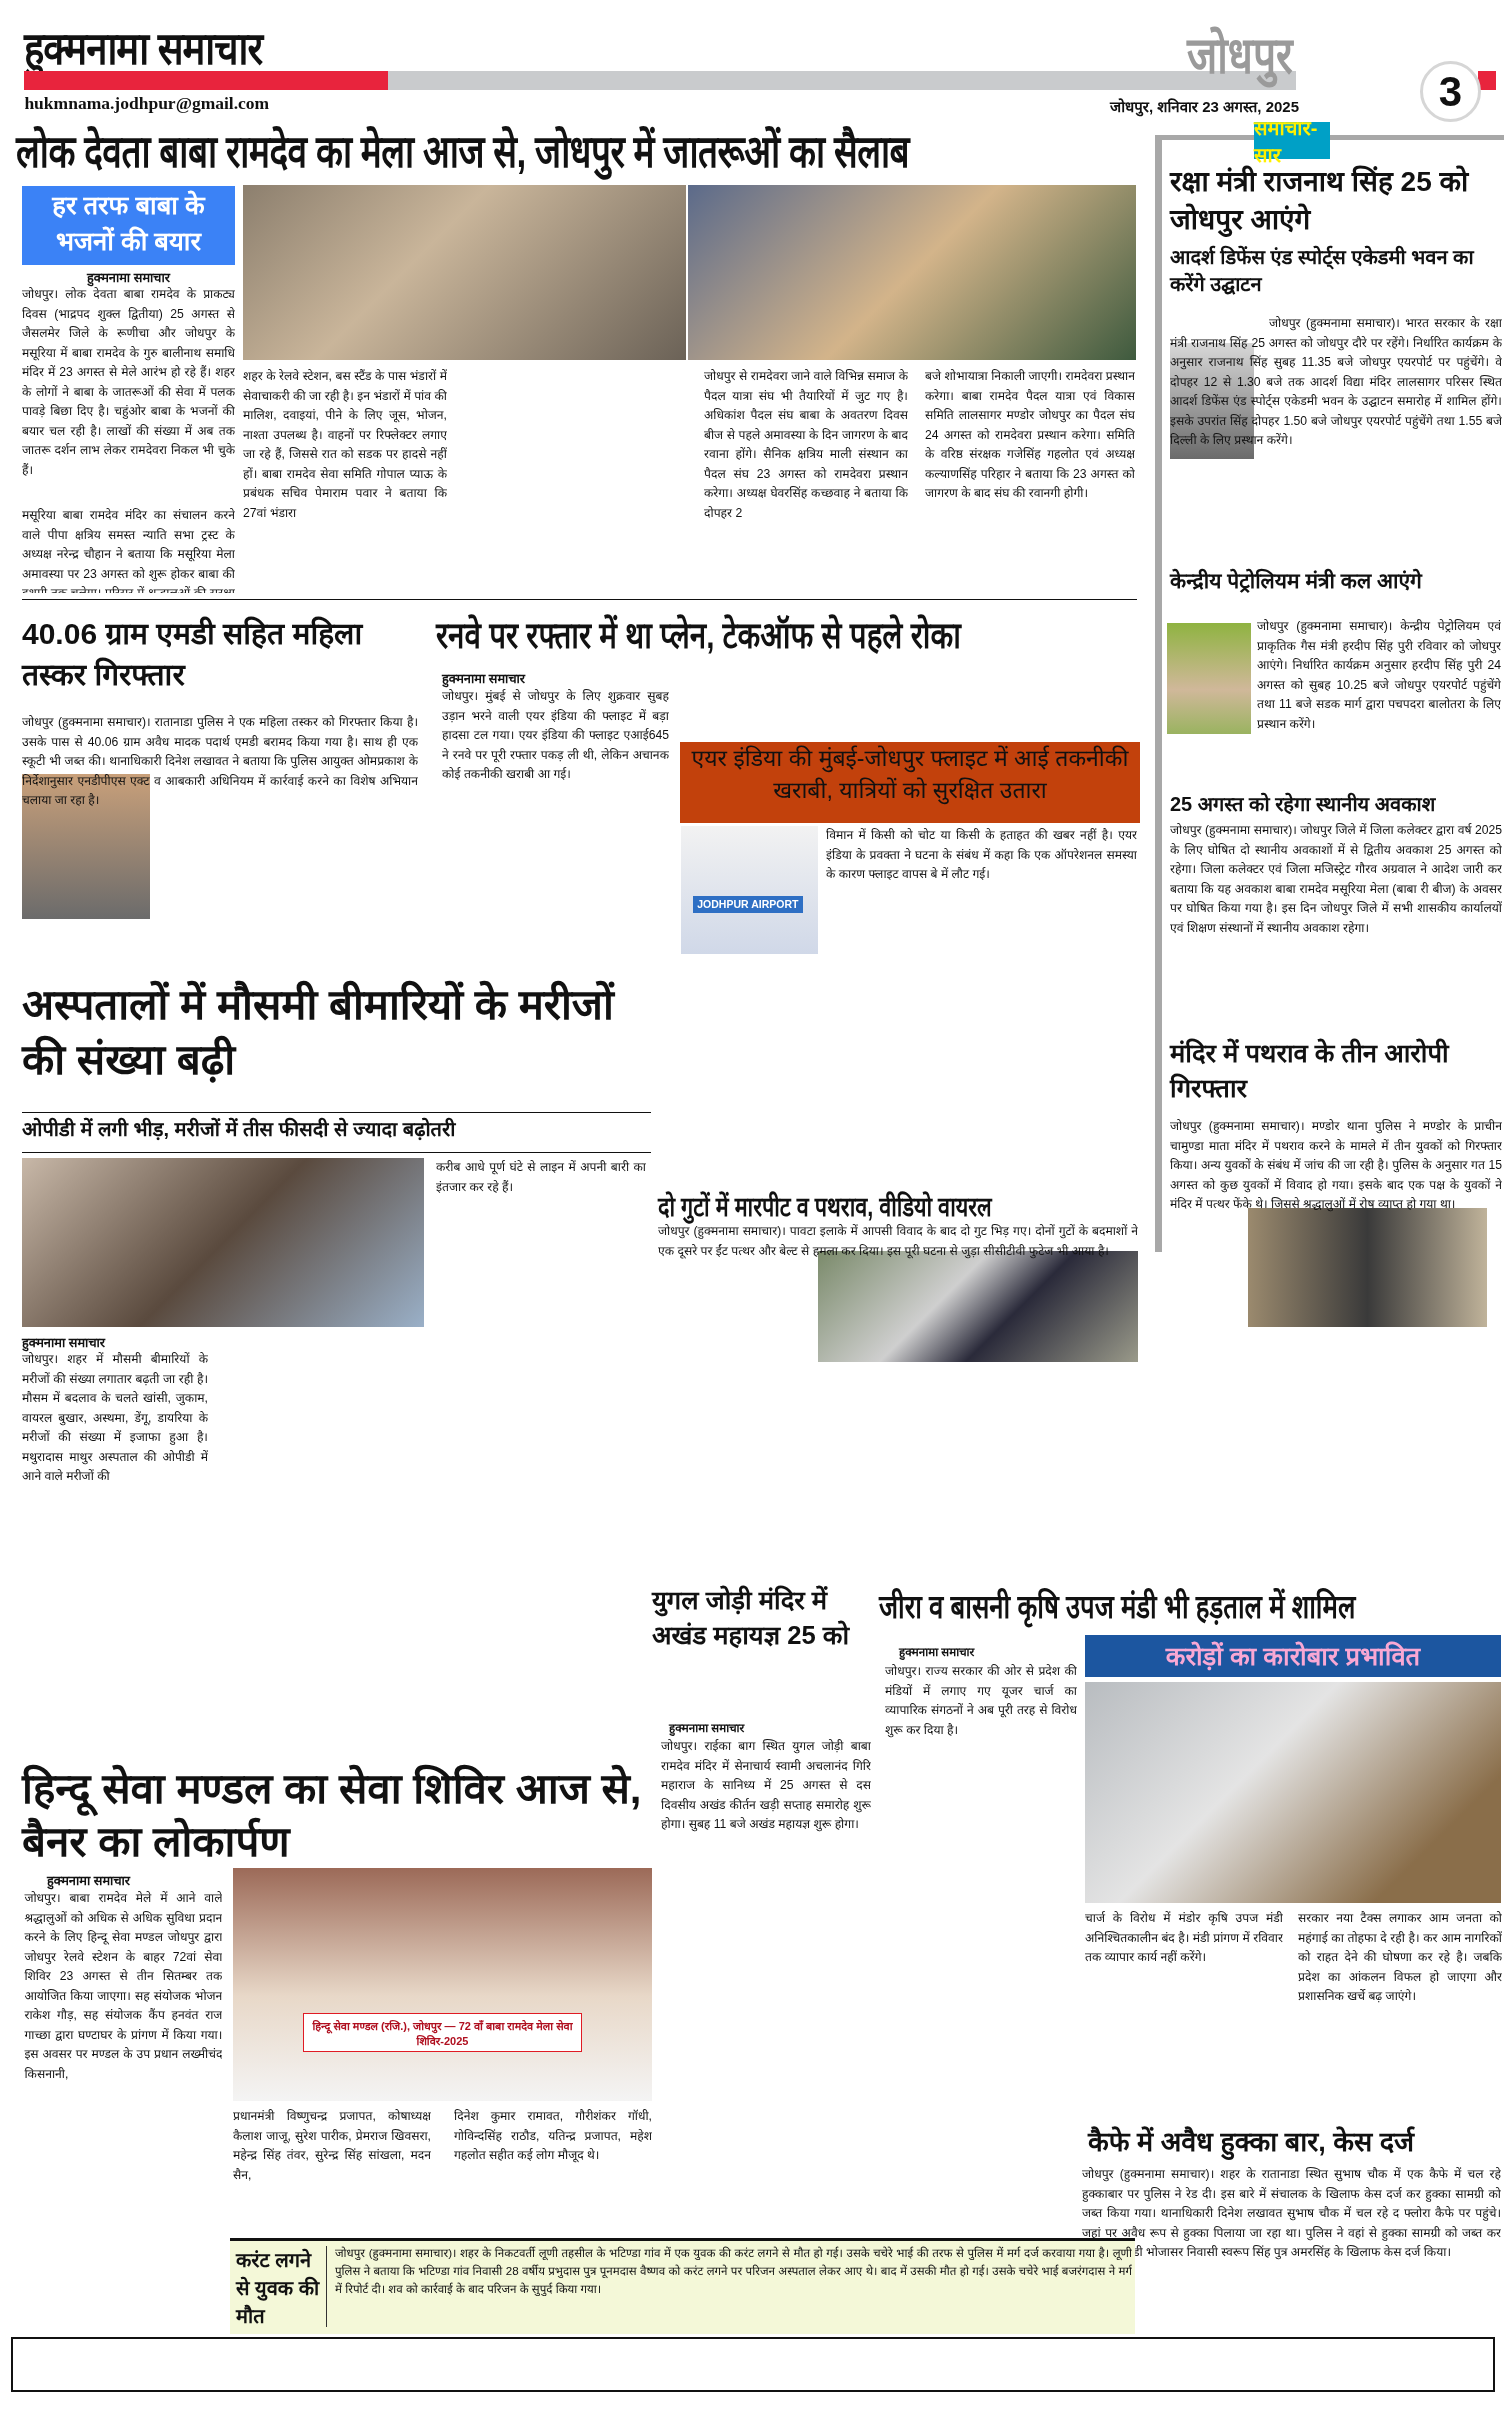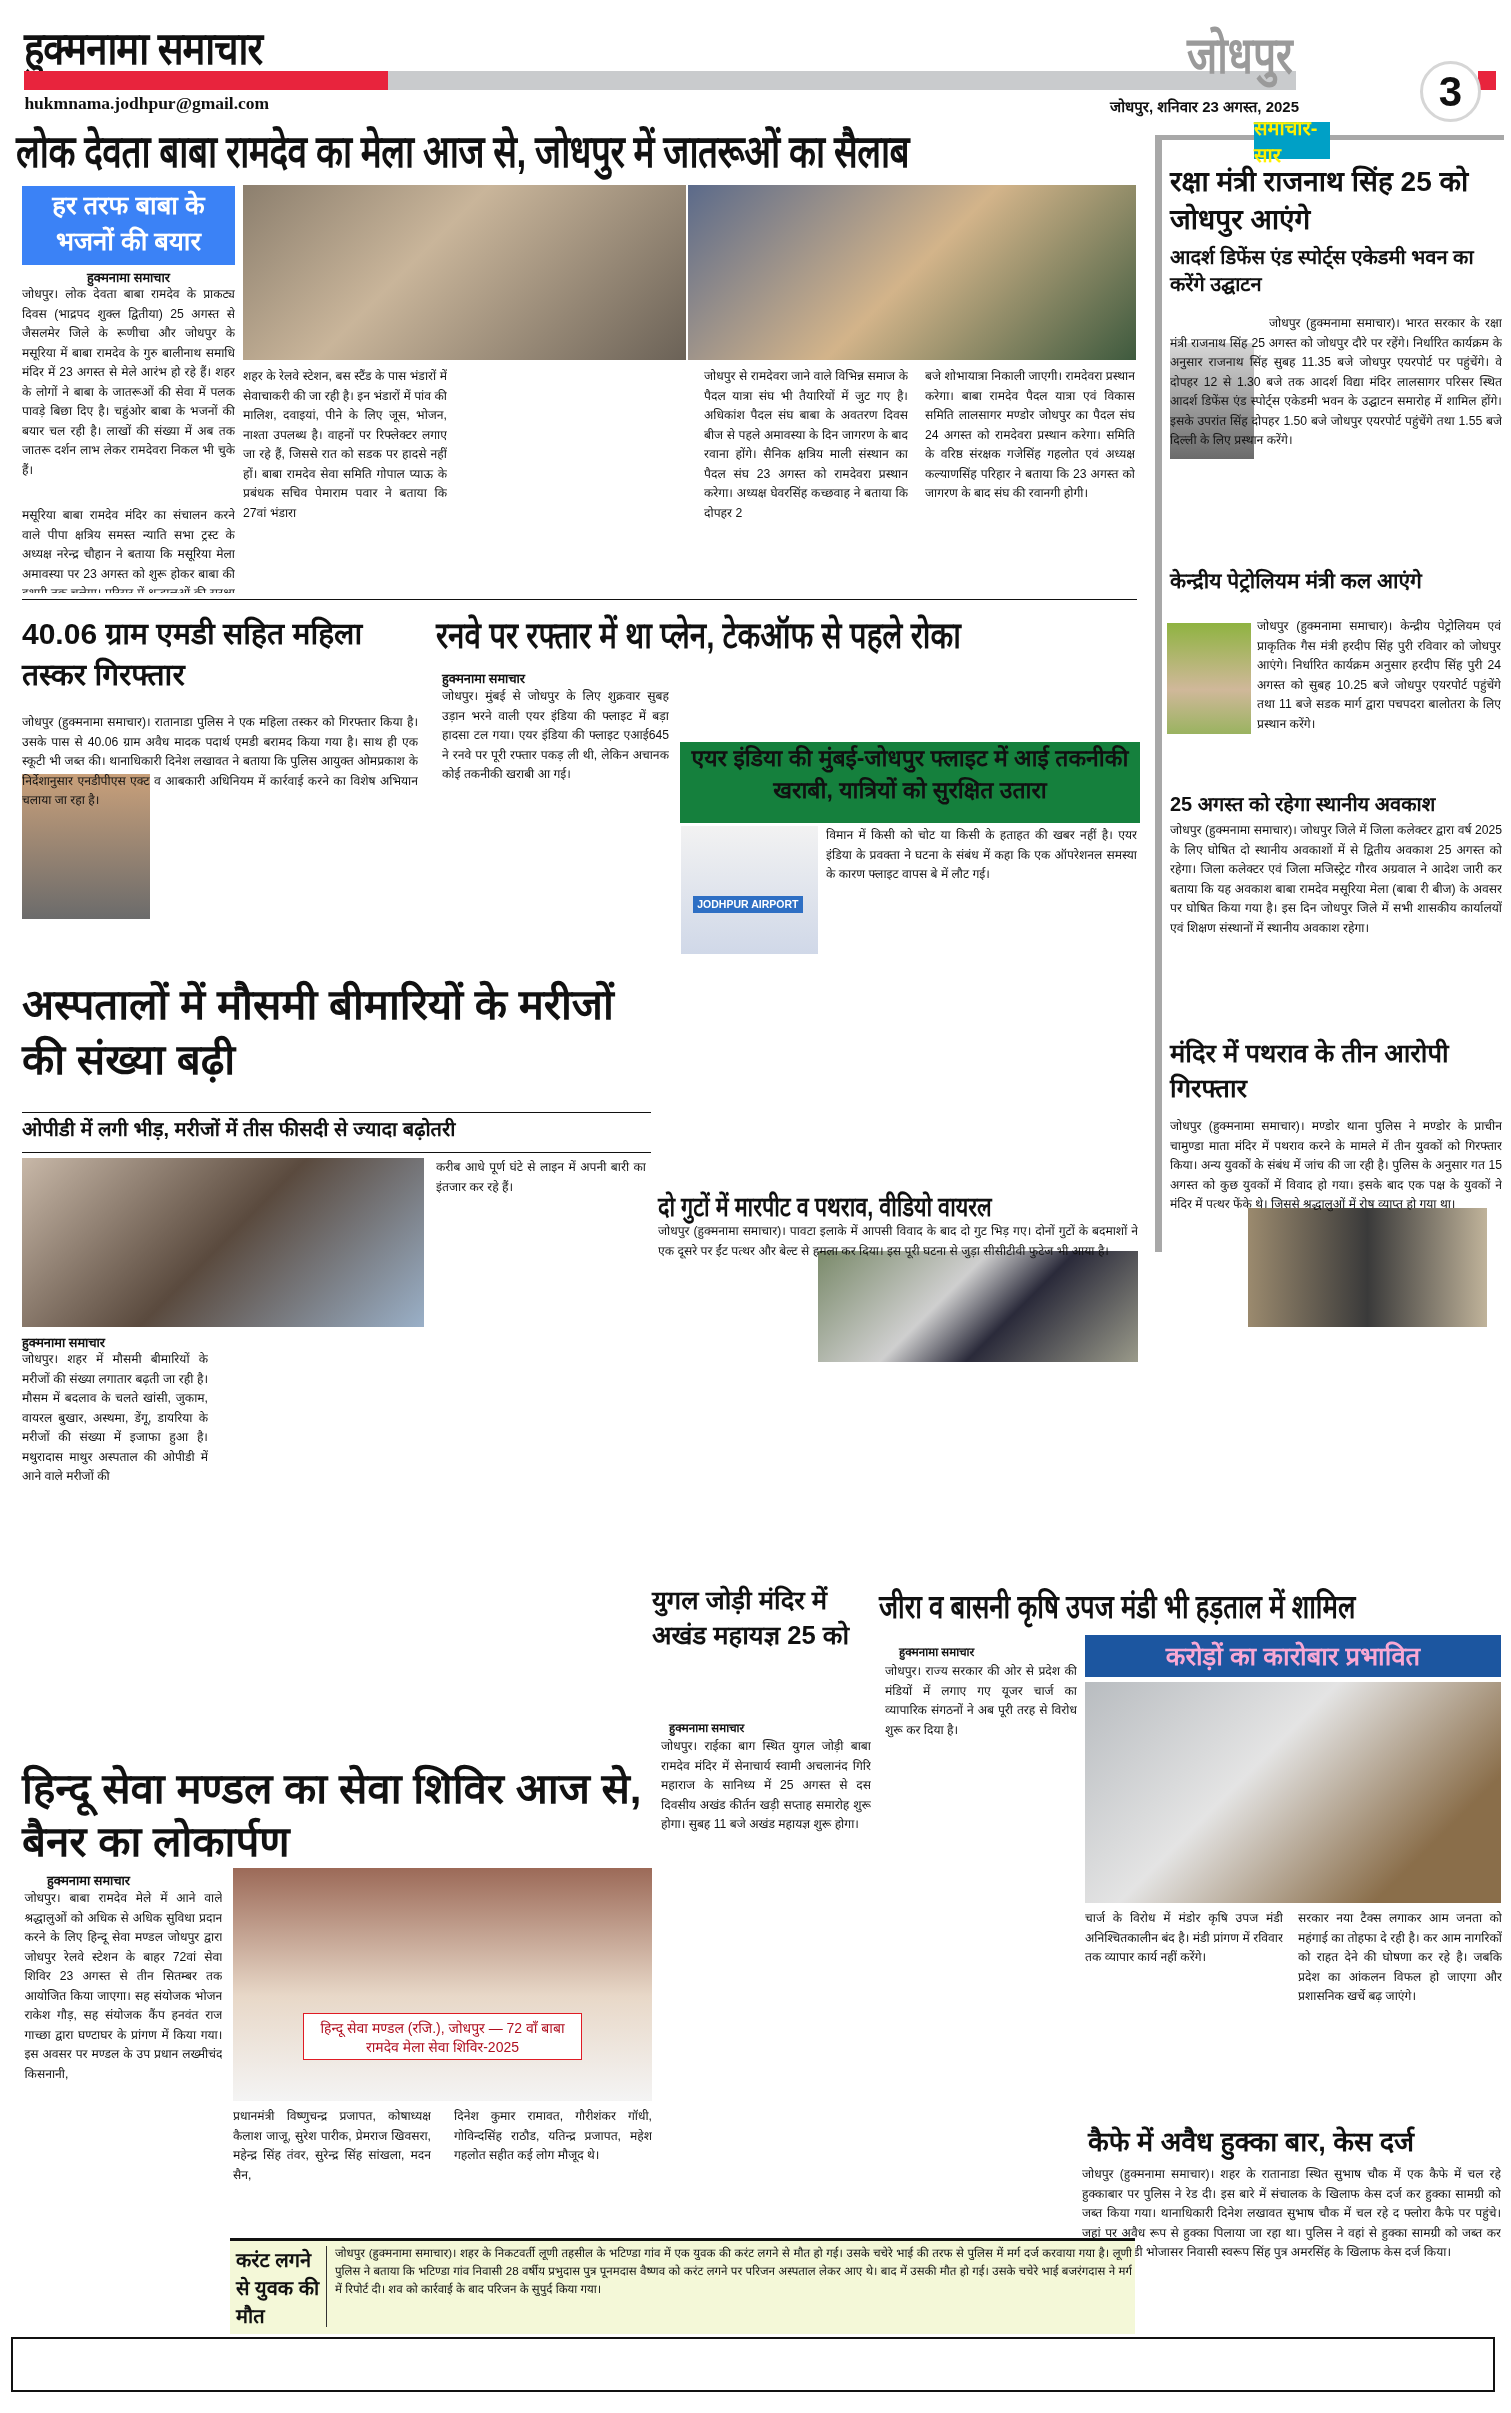--- a/index.html
+++ b/index.html
@@ -14,21 +14,21 @@
 .page-circle{left:1420px;top:61px;width:61px;height:61px;border-radius:50%;border:3.5px solid #d6d6d6;background:#fff;font-size:42px;font-weight:bold;display:flex;align-items:center;justify-content:center}
 .dateline{left:1110px;top:96px;font-size:15px;font-weight:bold}
 .lead-head{left:16.3px;top:119px;font-size:45px;font-weight:bold;transform:scaleX(.78);transform-origin:left;white-space:nowrap;letter-spacing:-0.6px}
 .sidebar{left:1155px;top:135px;width:349px;height:1117px;border-left:7px solid #a8a8a8;border-top:5.8px solid #a8a8a8}
 .sidebar-tag{left:1254px;top:122px;width:76px;height:37px;background:#00a0c6;color:#fff000;font-weight:bold;font-size:20px;display:flex;align-items:center;justify-content:center}
 .sh{position:absolute;font-weight:bold;text-align:left;line-height:1.35}
 .body{font-size:12.2px;line-height:1.6;text-align:justify;position:absolute}
 .img{position:absolute;background:linear-gradient(135deg,#8c7f6e,#c9b59a 40%,#6b6257);}
 .rule{position:absolute;background:#111;height:1.7px}
 .brownbox{left:22px;top:186px;width:213px;height:79px;background:#3b82f6;color:#fff;font-size:25.6px;font-weight:bold;text-align:center;line-height:1.4;padding-top:2.3px}
-.grayhead{position:absolute;background:#15803d;font-size:23px;font-weight:bold;text-align:center;line-height:1.4}
+.grayhead{position:absolute;background:#c2410c;font-size:23px;font-weight:normal;text-align:center;line-height:1.4}
 .bluehead{position:absolute;background:#1c56a0;color:#f9a8d4;font-size:25.6px;font-weight:bold;text-align:center}
 .current{left:230px;top:2238px;width:905px;height:96px;background:#f4f8d8;border-top:3.5px solid #111}
 .footer{left:10.5px;top:2337px;width:1484px;height:55px;border:2.9px solid #111;font-size:14.5px;font-weight:bold;padding:5.8px 23px;line-height:1.5}
 </style>
 </head>
 <body>
 
 <div class="abs mast-title">हुक्मनामा समाचार</div>
 <div class="abs bar-red"></div>
 <div class="abs bar-gray"></div>
@@ -103,21 +103,21 @@
 <div class="body" style="left:1085px;top:1909px;width:198px;height:192px;overflow:hidden">चार्ज के विरोध में मंडोर कृषि उपज मंडी अनिश्चितकालीन बंद है। मंडी प्रांगण में रविवार तक व्यापार कार्य नहीं करेंगे।</div>
 <div class="body" style="left:1298px;top:1909px;width:204px;height:192px;overflow:hidden">सरकार नया टैक्स लगाकर आम जनता को महंगाई का तोहफा दे रही है। कर आम नागरिकों को राहत देने की घोषणा कर रहे है। जबकि प्रदेश का आंकलन विफल हो जाएगा और प्रशासनिक खर्चे बढ़ जाएंगे।</div>
 
 <div class="sh" style="left:1088px;top:2124px;width:416px;font-size:27px">कैफे में अवैध हुक्का बार, केस दर्ज</div>
 <div class="body" style="left:1082px;top:2165px;width:419px;height:169px;overflow:hidden">जोधपुर (हुक्मनामा समाचार)। शहर के रातानाडा स्थित सुभाष चौक में एक कैफे में चल रहे हुक्काबार पर पुलिस ने रेड दी। इस बारे में संचालक के खिलाफ केस दर्ज कर हुक्का सामग्री को जब्त किया गया। थानाधिकारी दिनेश लखावत सुभाष चौक में चल रहे द फ्लोरा कैफे पर पहुंचे। जहां पर अवैध रूप से हुक्का पिलाया जा रहा था। पुलिस ने वहां से हुक्का सामग्री को जब्त कर संचालक चाडी भोजासर निवासी स्वरूप सिंह पुत्र अमरसिंह के खिलाफ केस दर्ज किया।</div>
 
 <div class="sh" style="left:22px;top:1763px;width:629px;font-size:42px;line-height:1.25">हिन्दू सेवा मण्डल का सेवा शिविर आज से, बैनर का लोकार्पण</div>
 <div class="abs" style="left:47px;top:1871px;font-weight:bold;font-size:12.8px">हुक्मनामा समाचार</div>
 <div class="body" style="left:24.4px;top:1889px;width:198px;height:349px;overflow:hidden">जोधपुर। बाबा रामदेव मेले में आने वाले श्रद्धालुओं को अधिक से अधिक सुविधा प्रदान करने के लिए हिन्दू सेवा मण्डल जोधपुर द्वारा जोधपुर रेलवे स्टेशन के बाहर 72वां सेवा शिविर 23 अगस्त से तीन सितम्बर तक आयोजित किया जाएगा। सह संयोजक भोजन राकेश गौड़, सह संयोजक कैंप हनवंत राज गाच्छा द्वारा घण्टाघर के प्रांगण में किया गया। इस अवसर पर मण्डल के उप प्रधान लख्मीचंद किसनानी,</div>
 <div class="img" style="left:233px;top:1868px;width:419px;height:233px;background:linear-gradient(#9c6a58,#e8d8c8 55%,#f4f4f4)">
-    <div style="position:absolute;left:70px;top:145px;width:279px;background:#fff;border:1.7px solid #e01b24;color:#b01020;font-size:14px;font-weight:normal;text-align:center;padding:3.5px">हिन्दू सेवा मण्डल (रजि.), जोधपुर — 72 वाँ बाबा रामदेव मेला सेवा शिविर-2025</div>
+    <div style="position:absolute;left:70px;top:145px;width:279px;background:#fff;border:1.7px solid #e01b24;color:#b01020;font-size:11px;font-weight:bold;text-align:center;padding:3.5px">हिन्दू सेवा मण्डल (रजि.), जोधपुर — 72 वाँ बाबा रामदेव मेला सेवा शिविर-2025</div>
   </div>
 <div class="body" style="left:233px;top:2107px;width:198px;height:125px;overflow:hidden">प्रधानमंत्री विष्णुचन्द्र प्रजापत, कोषाध्यक्ष कैलाश जाजू, सुरेश पारीक, प्रेमराज खिवसरा, महेन्द्र सिंह तंवर, सुरेन्द्र सिंह सांखला, मदन सैन,</div>
 <div class="body" style="left:454px;top:2107px;width:198px;height:125px;overflow:hidden">दिनेश कुमार रामावत, गौरीशंकर गॉधी, गोविन्दसिंह राठौड, यतिन्द्र प्रजापत, महेश गहलोत सहीत कई लोग मौजूद थे।</div>
 
 <div class="abs current"></div>
 <div class="sh" style="left:236px;top:2246px;width:87px;font-size:20px;line-height:1.4">करंट लगने से युवक की मौत</div>
 <div class="abs" style="left:326px;top:2246px;width:1.2px;height:81px;background:#333"></div>
 <div class="body" style="left:335px;top:2244px;width:797px;height:90px;overflow:hidden;font-size:11.6px;line-height:1.55">जोधपुर (हुक्मनामा समाचार)। शहर के निकटवर्ती लूणी तहसील के भटिण्डा गांव में एक युवक की करंट लगने से मौत हो गई। उसके चचेरे भाई की तरफ से पुलिस में मर्ग दर्ज करवाया गया है। लूणी पुलिस ने बताया कि भटिण्डा गांव निवासी 28 वर्षीय प्रभुदास पुत्र पूनमदास वैष्णव को करंट लगने पर परिजन अस्पताल लेकर आए थे। बाद में उसकी मौत हो गई। उसके चचेरे भाई बजरंगदास ने मर्ग में रिपोर्ट दी। शव को कार्रवाई के बाद परिजन के सुपुर्द किया गया।</div>
 
 <div class="abs footer">

